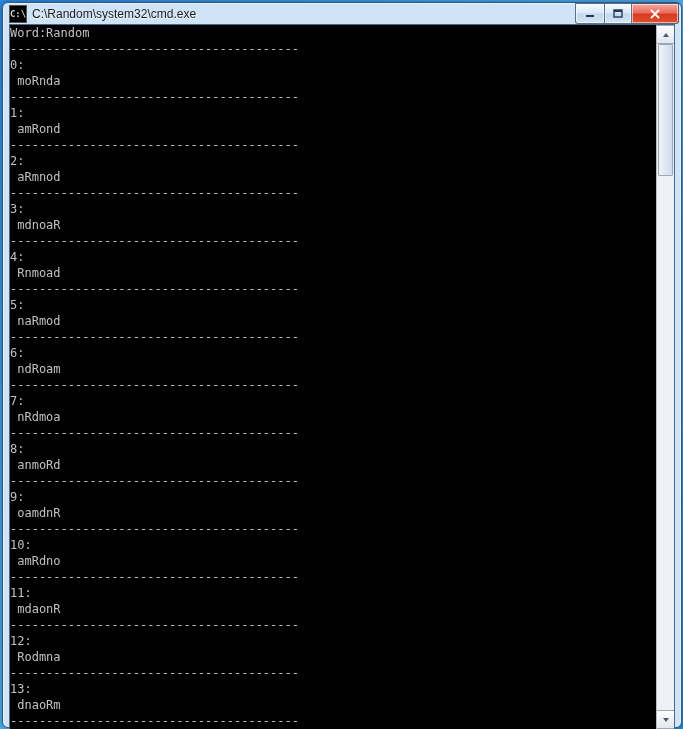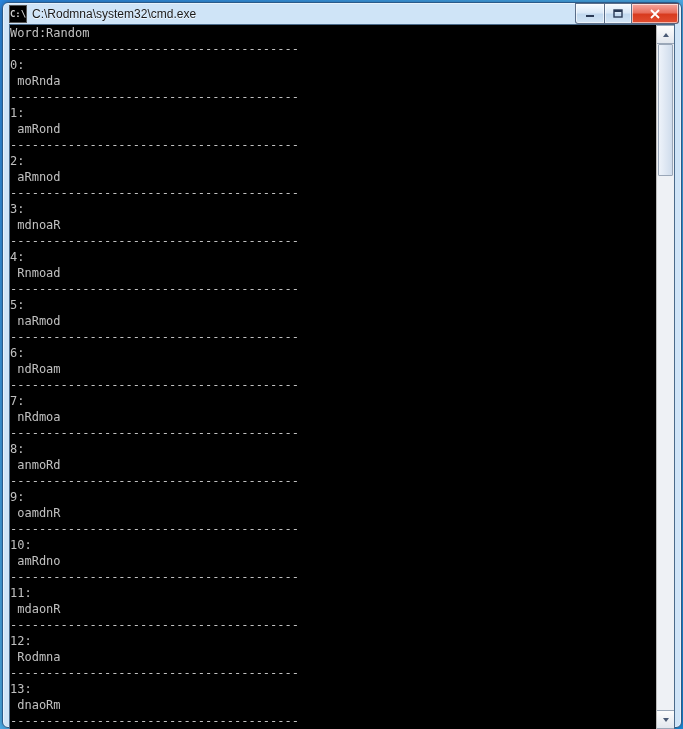--- a/index.html
+++ b/index.html
@@ -132,21 +132,21 @@
     border:1px solid #9aa7b8;
     border-radius:1px;
   }
 </style>
 </head>
 <body>
 
 <div class="window">
   <div class="titlebar">
     <span class="icon">C:\</span>
-    <span class="title">C:\Rodmna\system32\cmd.exe</span>
+    <span class="title">C:\Random\system32\cmd.exe</span>
     <div class="winbtns">
       <div class="winbtn min">
         <svg width="10" height="10">
             <rect x="1" y="6" width="8" height="2" fill="#2a3a55"></rect>
           </svg>
       </div>
       <div class="winbtn max">
         <svg width="10" height="10">
             <rect x="1" y="1" width="8" height="7" fill="none" stroke="#2a3a55" stroke-width="1.4"></rect>
             <rect x="1" y="1" width="8" height="2" fill="#2a3a55"></rect>

